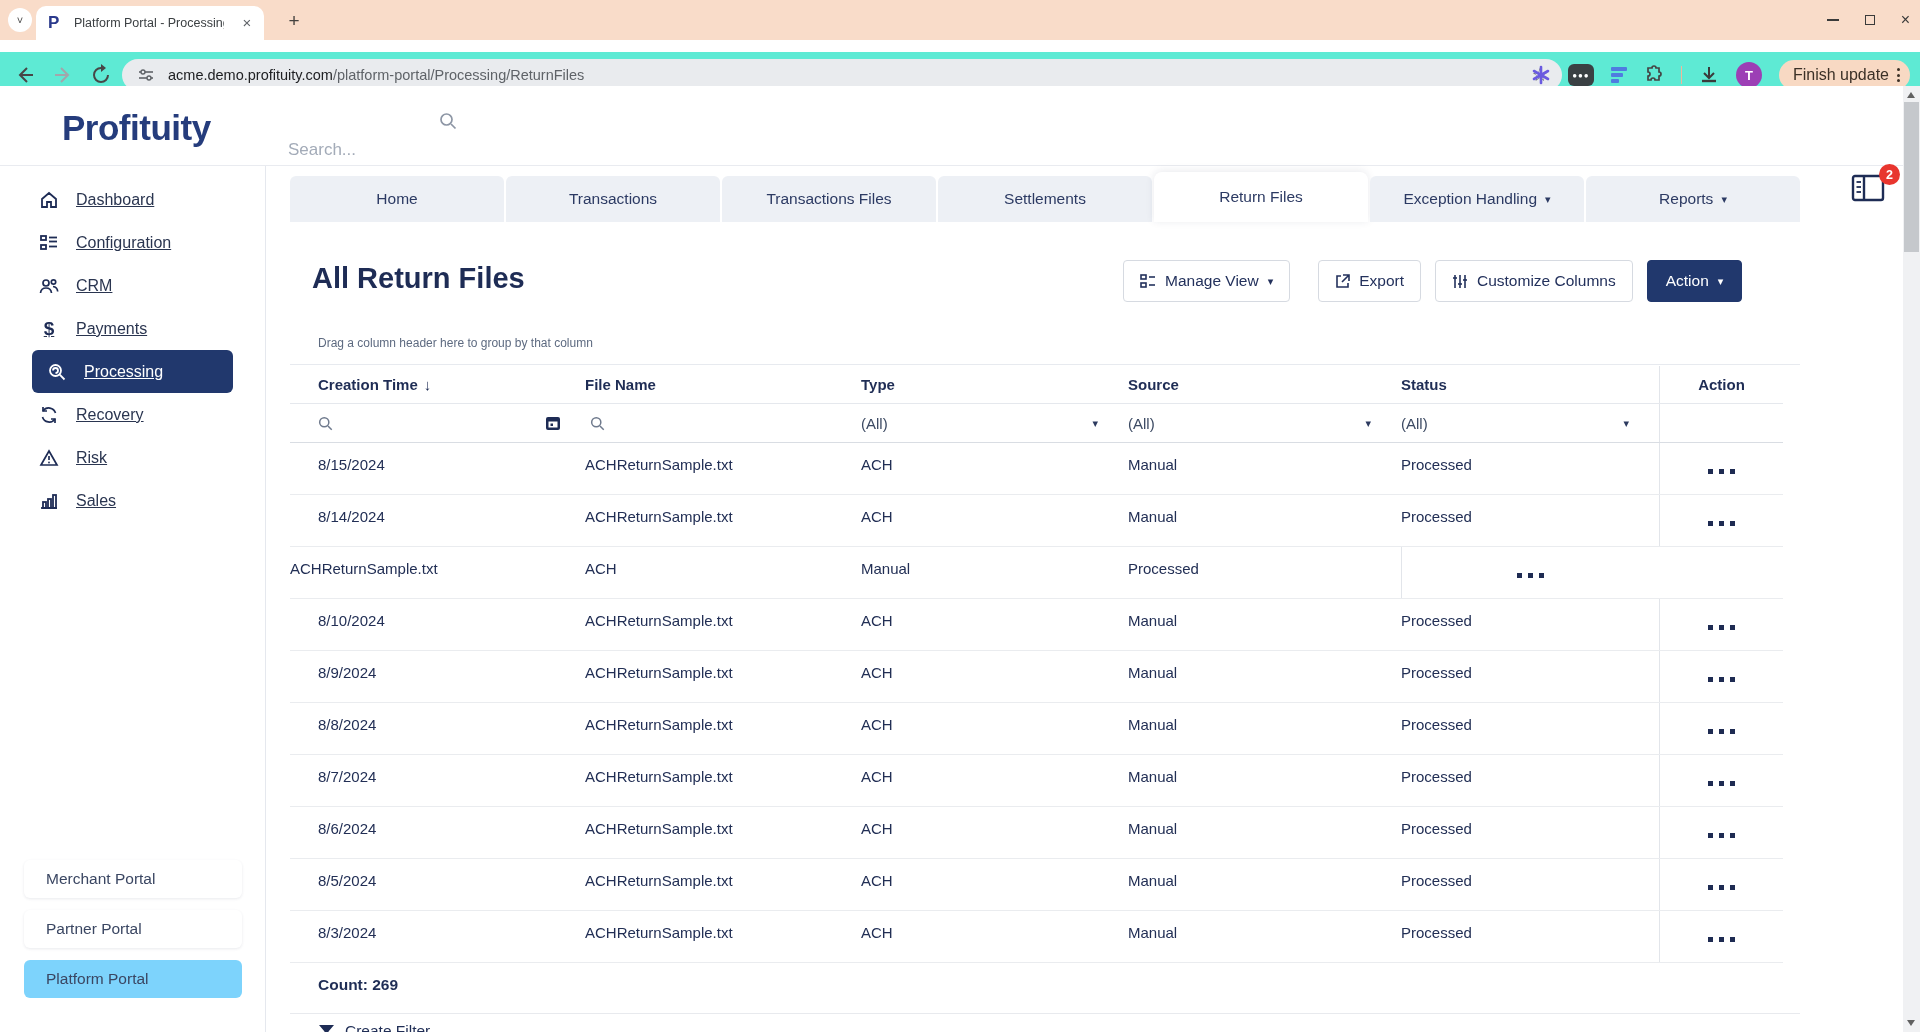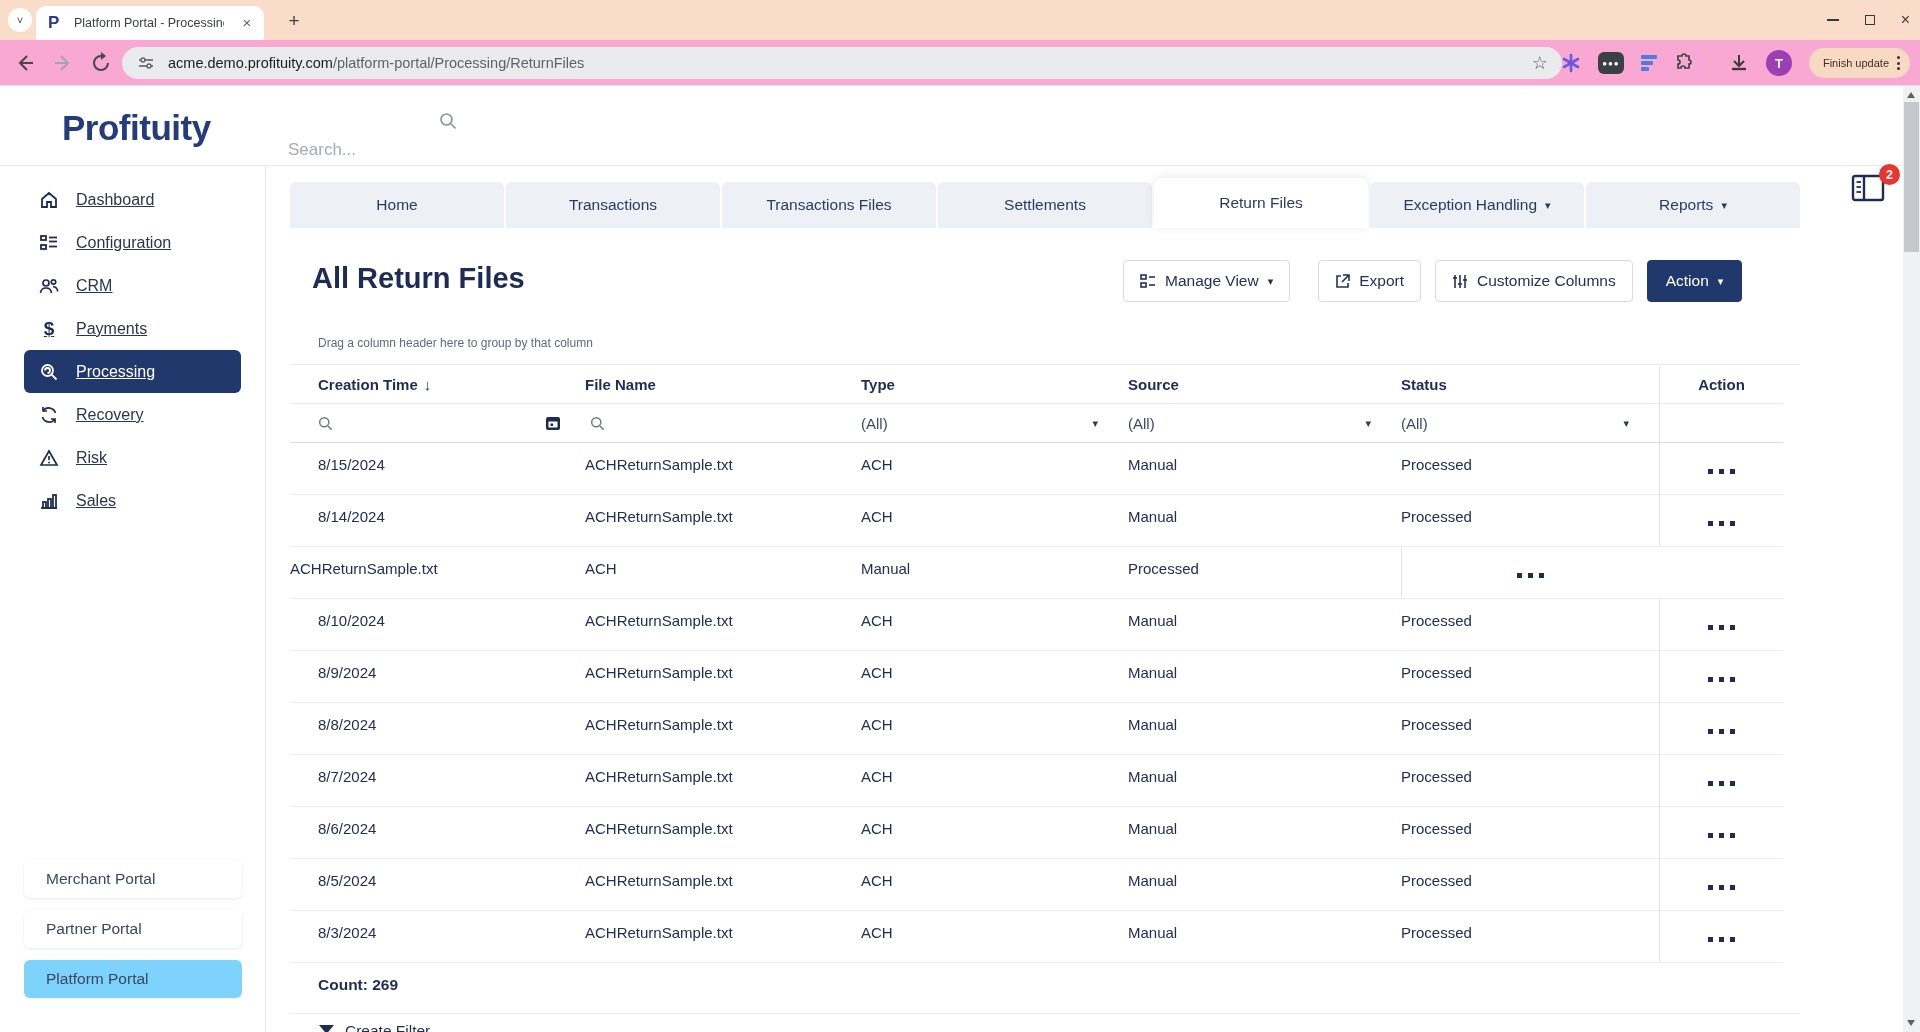--- a/index.html
+++ b/index.html
@@ -16,38 +16,38 @@
   .favicon-p { width:18px; height:18px; color:#2b3a8c; font-weight:bold; font-size:17px; line-height:18px; flex:0 0 auto; }
   .tab-title { margin-left:8px; font-size:12.5px; color:#3c4043; white-space:nowrap; overflow:hidden; width:150px; }
   .tab-close { margin-left:auto; color:#5f6368; font-size:15px; width:18px; height:18px; line-height:17px; text-align:center; border-radius:50%; }
   .newtab-btn { position:absolute; left:282px; top:9px; width:24px; height:24px; color:#45423f; font-size:19px;
     display:flex; align-items:center; justify-content:center; border-radius:50%; }
   .win-controls { position:absolute; right:10px; top:0; height:40px; display:flex; align-items:center; gap:26px; color:#3a3a3a; }
   .win-min { width:12px; height:1.5px; background:#3a3a3a; display:inline-block; }
   .win-max { width:10px; height:10px; border:1.5px solid #3a3a3a; display:inline-block; }
   .win-close { font-size:16px; line-height:16px; }
 
-  .toolbar { position:absolute; left:0; top:40px; width:1920px; height:46px; background:#f9a8d4; border-bottom:1px solid #e2e3e6; }
+  .toolbar { position:absolute; left:0; top:52px; width:1920px; height:46px; background:#5eead4; border-bottom:1px solid #e2e3e6; }
   .nav-ic { position:absolute; top:12px; width:22px; height:22px; }
   .urlbar { position:absolute; left:122px; top:7px; width:1440px; height:32px; background:#e9ebee; border-radius:16px;
     display:flex; align-items:center; padding:0 14px 0 16px; }
   .tune-ic { width:16px; height:14px; margin-right:14px; }
   .url-text { font-size:14.5px; color:#202124; }
   .url-text .path { color:#5f6368; }
   .url-star { margin-left:auto; color:#5f6368; font-size:18px; }
   .tb-right { position:absolute; right:10px; top:7px; height:32px; display:flex; align-items:center; gap:17px; }
   .pw-ic { width:26px; height:22px; background:#3a4043; border-radius:6px; color:#fff; font-size:8px; letter-spacing:1px;
     display:flex; align-items:center; justify-content:center; }
   .bars-ic { display:flex; flex-direction:column; gap:2.5px; align-items:flex-start; }
   .bars-ic i { display:block; height:3.5px; background:#4f7ce0; border-radius:1px; }
   .tb-divider { width:1px; height:18px; background:#f0b79a; }
   .profile-t { width:26px; height:26px; border-radius:50%; background:#9c3fb5; color:#fff; font-size:13px; font-weight:bold;
     display:flex; align-items:center; justify-content:center; }
   .update-pill { height:30px; background:#f8d9c3; border-radius:15px; display:flex; align-items:center; padding:0 10px 0 14px;
-    font-size:11px; color:#3c3127; gap:8px; }
+    font-size:16px; color:#3c3127; gap:8px; }
   .kebab { display:flex; flex-direction:column; gap:2.5px; }
   .kebab i { width:3px; height:3px; border-radius:50%; background:#3c3127; display:block; }
 
   
   .app-header { position:absolute; left:0; top:86px; width:1903px; height:80px; background:#fff; border-bottom:1px solid #e9ebf0; }
   .logo { position:absolute; left:62px; top:22px; font-size:35px; font-weight:bold; color:#253c7c; letter-spacing:-0.5px; }
   .g-search { position:absolute; left:288px; top:26px; display:flex; align-items:center; gap:10px;flex-direction:column; }
   .g-search input { border:none; outline:none; font-size:17px; color:#334; width:320px; background:transparent;
     font-family:"Liberation Sans", sans-serif; }
   .g-search input::placeholder { color:#a3abb8; }
@@ -55,33 +55,33 @@
   .avatar-wrap svg { border-radius:50%; display:block; }
   .status-dot { position:absolute; right:-2px; bottom:-1px; width:12px; height:12px; border-radius:50%; background:#2ecc5e; border:2px solid #fff; }
   .ad-circle { position:absolute; left:1835px; top:101px; width:50px; height:50px; border-radius:50%; border:1.5px solid #4a5878;
     color:#2d3c66; font-size:16px; display:flex; align-items:center; justify-content:center; background:#fff; }
 
   
   .sidebar { position:absolute; left:0; top:166px; width:266px; height:866px; background:#fff; border-right:1px solid #e5e8ee; }
   .nav-item { position:relative; height:43px; display:flex; align-items:center; padding-left:38px; gap:16px;
     color:#2a3550; font-size:16px;text-decoration:underline; }
   .nav-item .nico { width:22px; height:22px; display:flex; align-items:center; justify-content:center; color:#1e2c55; flex:0 0 auto; }
-  .nav-item.active { background:#21386d; color:#fff; margin:0 24px; padding-left:14px; border-radius:6px; }
+  .nav-item.active { background:#21386d; color:#fff; margin:0 32px; padding-left:14px; border-radius:6px; }
   .nav-item.active .nico { color:#fff; }
   .nav-list { padding-top:12px; }
   .dollar { font-size:19px; font-weight:bold; }
   .portals { position:absolute; left:24px; bottom:22px; width:218px; }
   .portal-btn { height:38px; background:#fff; border-radius:6px; box-shadow:0 1px 3px rgba(40,50,80,.10);
     display:flex; align-items:center; padding-left:22px; font-size:15.5px; color:#3a4662; margin-bottom:12px; }
   .portal-btn.active { background:#7dd3fc; box-shadow:none; }
 
   
   .main { position:absolute; left:266px; top:166px; width:1637px; height:866px; background:#fff; }
 
-  .tabs-row { position:absolute; left:24px; top:14px; width:1510px; height:48px; display:flex; align-items:flex-end; }
+  .tabs-row { position:absolute; left:24px; top:8px; width:1510px; height:48px; display:flex; align-items:flex-end; }
   .ptab { flex:1; height:46px; margin-right:2px; background:#edf0f5; border-radius:6px 6px 0 0;
     display:flex; align-items:center; justify-content:center; gap:8px; font-size:15.5px; color:#2c3a63; }
   .ptab:last-child { margin-right:0; }
   .ptab.active { background:#fff; height:50px; border-radius:8px 8px 0 0; box-shadow:0 -1px 8px rgba(30,40,80,.10); }
   .ptab .caret { font-size:11px; color:#2c3a63; }
 
   .page-title { position:absolute; left:46px; top:96px; font-size:29px; font-weight:bold; color:#1e2c55; }
   .actions { position:absolute; left:857px; top:94px; display:flex; gap:14px; align-items:center; }
   .btn { height:42px; border:1px solid #d6dae1; border-radius:4px; background:#fff; color:#23315c; font-size:15.5px;
     display:flex; align-items:center; gap:9px; padding:0 16px; font-family:"Liberation Sans", sans-serif; }

